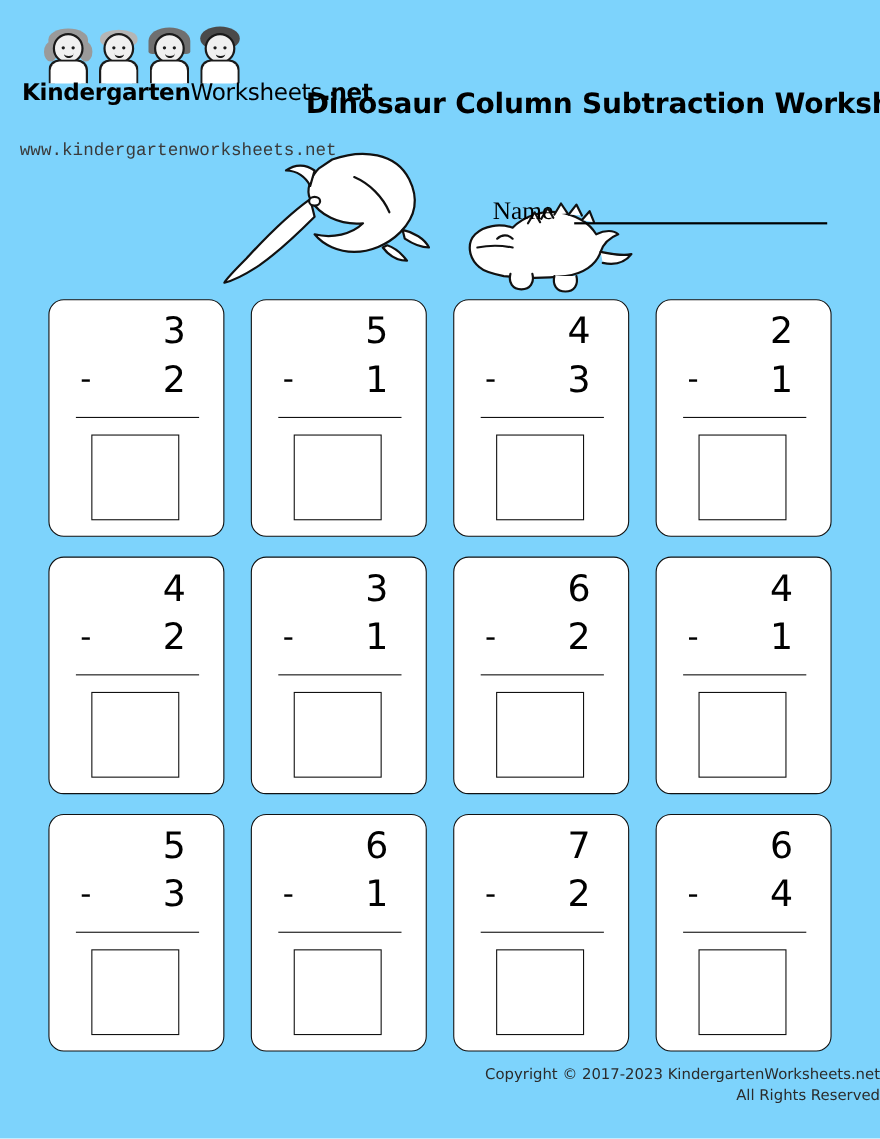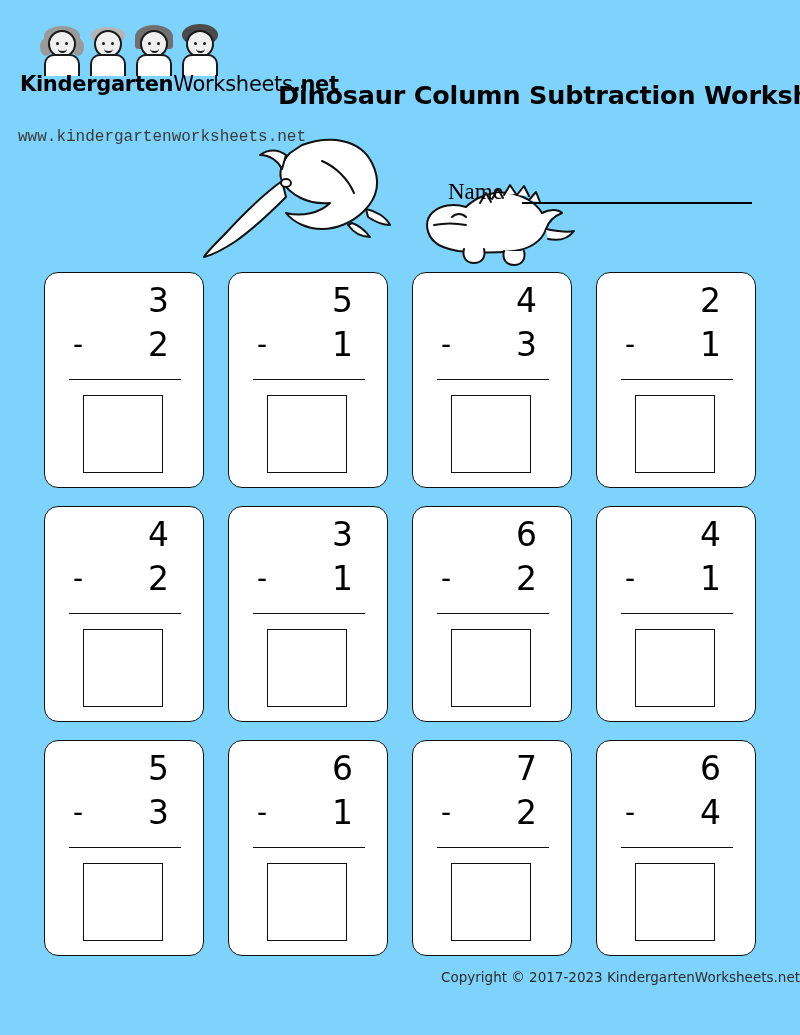--- a/index.html
+++ b/index.html
@@ -462,15 +462,16 @@
         <div class="num-top">6</div>
         <div class="op">-</div>
         <div class="num-bot">4</div>
         <div class="rule"></div>
         <div class="answer-box"></div>
       </div>
     </div>
 
   <div class="footer">
     <div>Copyright © 2017-2023 KindergartenWorksheets.net</div>
+    <div>All Rights Reserved</div>
   </div>
 
 </div>
 
 </body></html>

